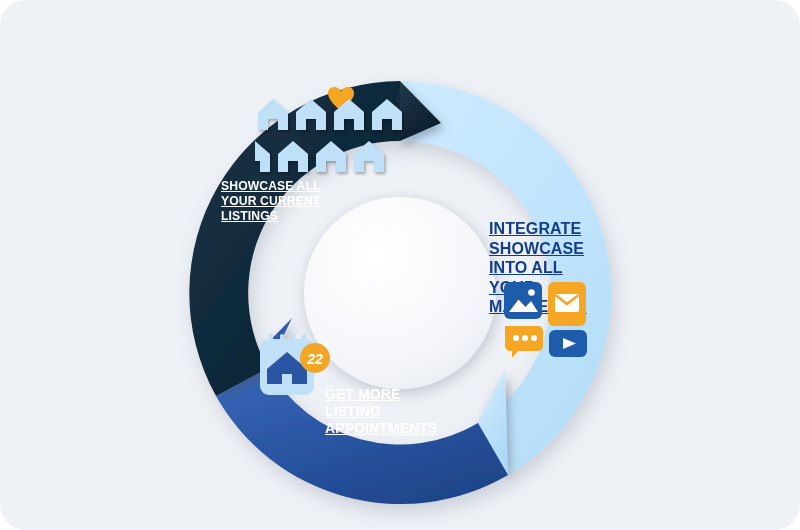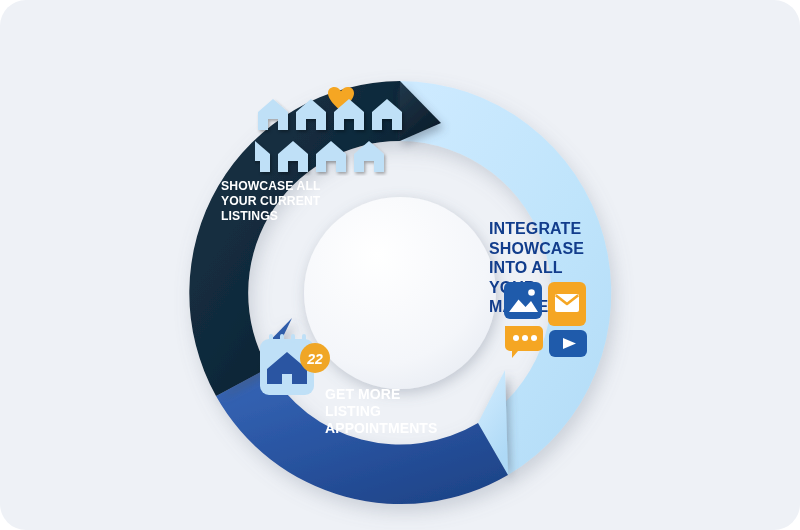--- a/index.html
+++ b/index.html
@@ -29,20 +29,21 @@
     left: 0; top: 0;
     width: 800px; height: 530px;
   }
   .lbl {
     position: absolute;
     font-weight: bold;
     line-height: 1.22;
     letter-spacing: 0.1px;
     white-space: pre-line;
     text-transform: uppercase;
+    text-decoration: underline;
   }
   #label-navy {
     left: 221px; top: 179px;
     width: 130px;
     font-size: 12.2px;
     color: #ffffff;
   }
   #label-lightblue {
     left: 489px; top: 219px;
     width: 120px;

